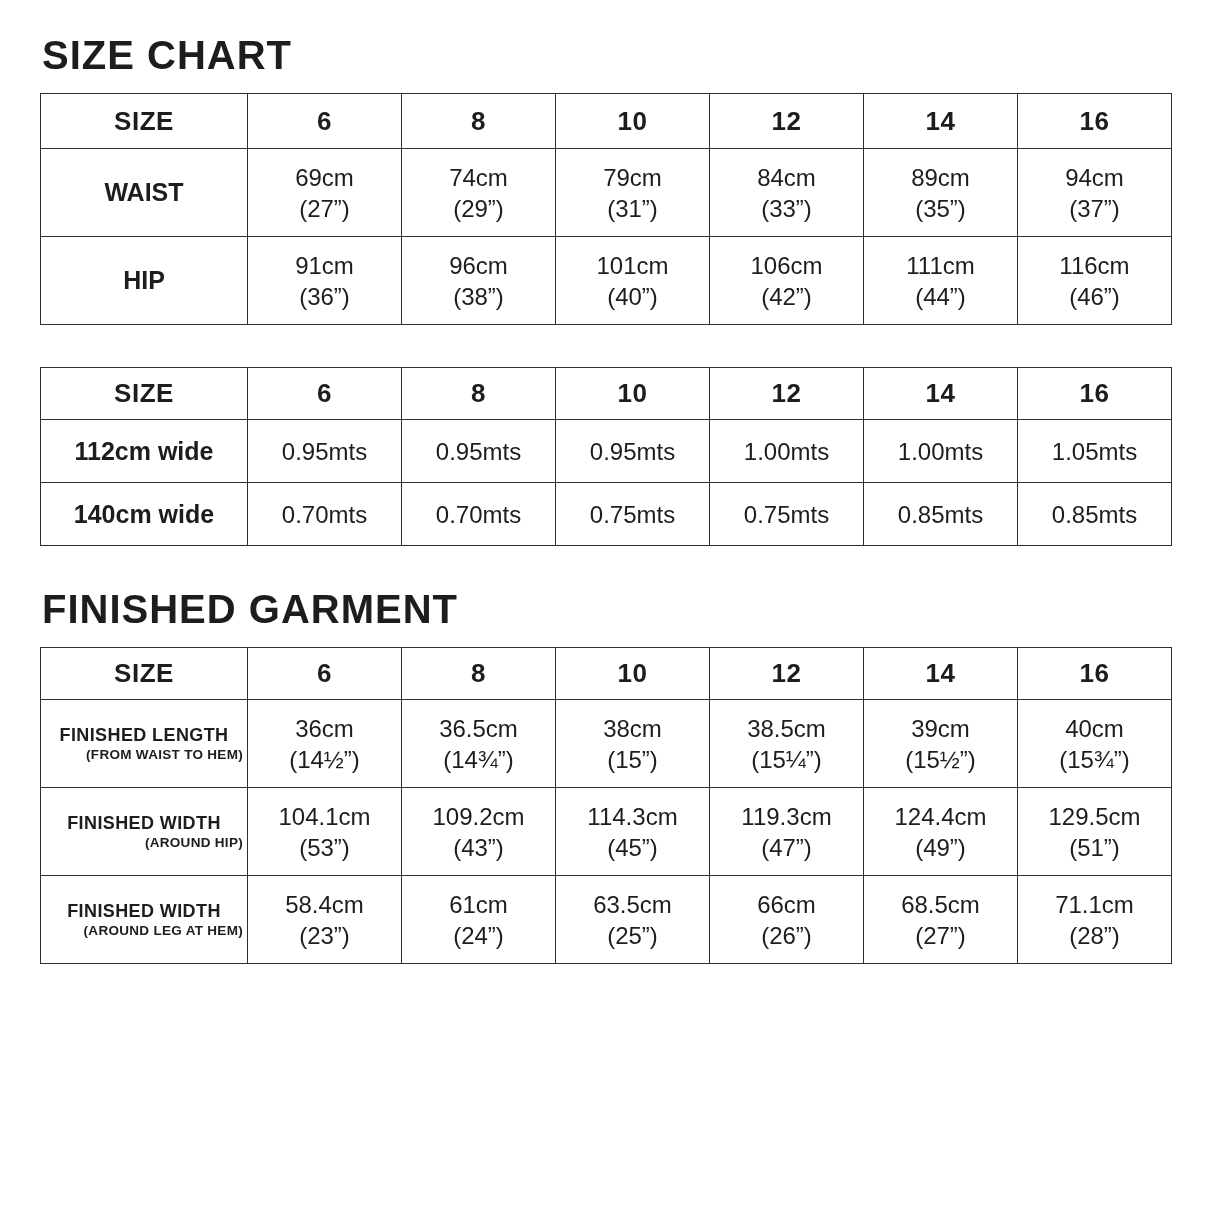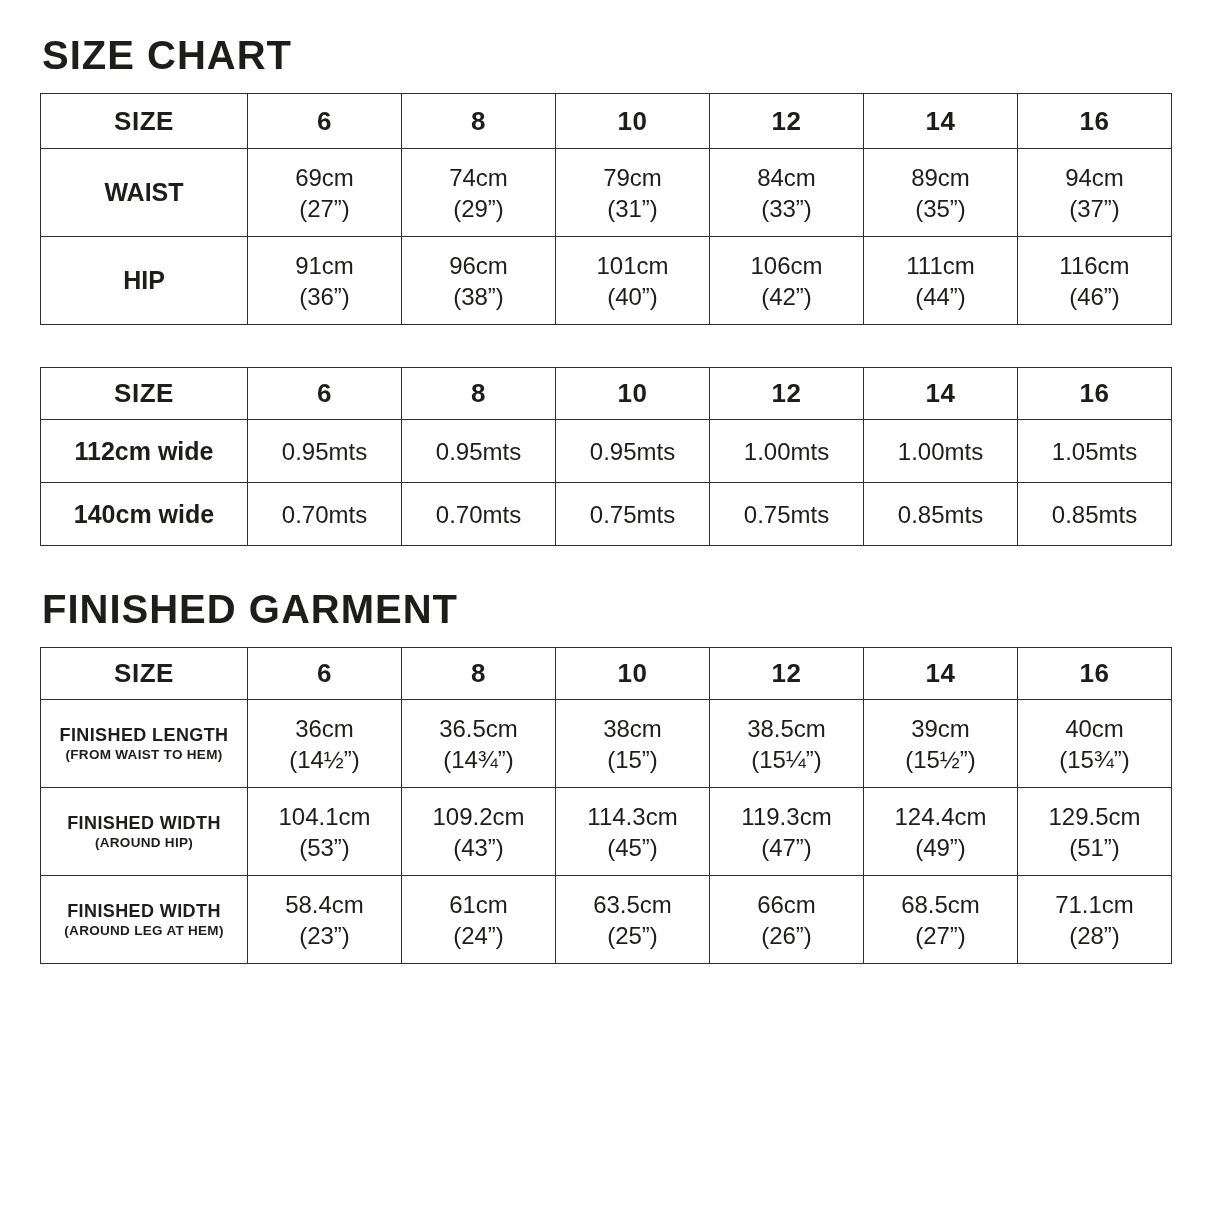--- a/index.html
+++ b/index.html
@@ -66,20 +66,21 @@
     font-weight: 700;
     letter-spacing: 0.4px;
     line-height: 22px;
   }
   th.row-label .lbl-sub {
     display: block;
     font-size: 13.5px;
     font-weight: 700;
     letter-spacing: 0.3px;
     line-height: 17px;
+    text-align: right;
   }
 </style>
 </head>
 <body>
 
 <div class="page">
 
   <section class="chart-section">
     <h2 class="section-title">SIZE CHART</h2>
     <table class="grid t1">

